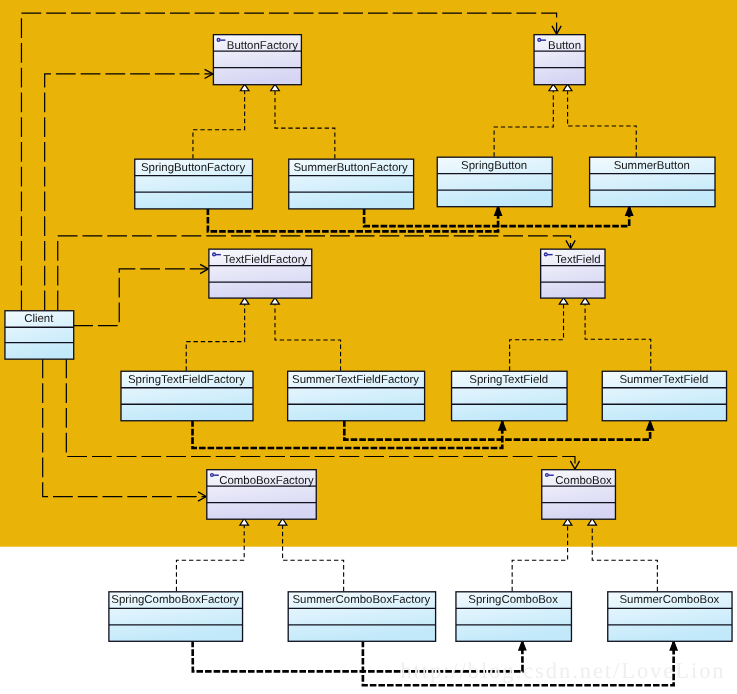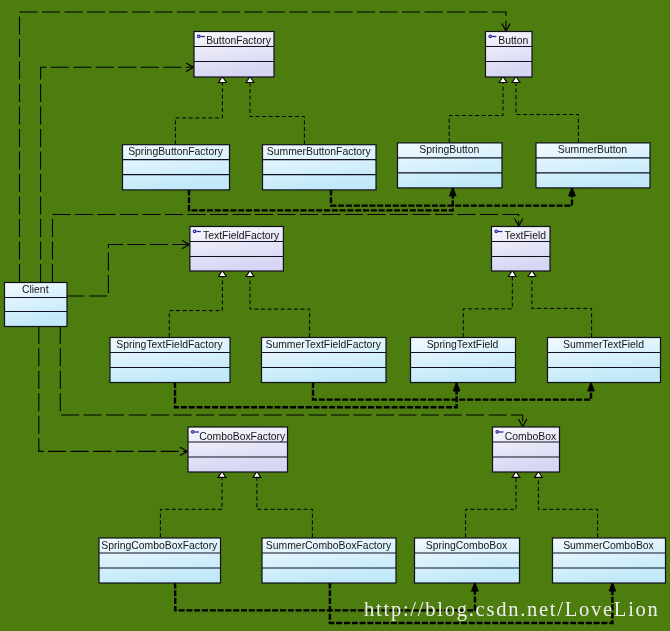--- a/index.html
+++ b/index.html
@@ -1,18 +1,18 @@
 <!DOCTYPE html>
 <html><head>
 <meta charset="utf-8">
 <title>Abstract Factory UML Class Diagram</title>
 <style>
   html,body{margin:0;padding:0;background:#ffffff;}
   body{width:670px;height:631px;overflow:hidden;font-family:"Liberation Sans",sans-serif;}
-  #diagram{position:relative;width:670px;height:631px;background:#4d7c0f;text-align:right;}
+  #diagram{position:relative;width:670px;height:497px;background:#eab308;text-align:right;}
   svg{display:block;}
   text.cls-name{font-family:"Liberation Sans",sans-serif;font-size:10.4px;fill:#161616;}
   text.wm{font-family:"Liberation Serif",serif;font-size:20.5px;fill:#efefef;letter-spacing:1.75px;}
 </style>
 </head>
 <body>
 
 <div id="diagram">
   <svg id="canvas" width="670" height="631" viewBox="0 0 670 631" xmlns="http://www.w3.org/2000/svg">
     <defs>

